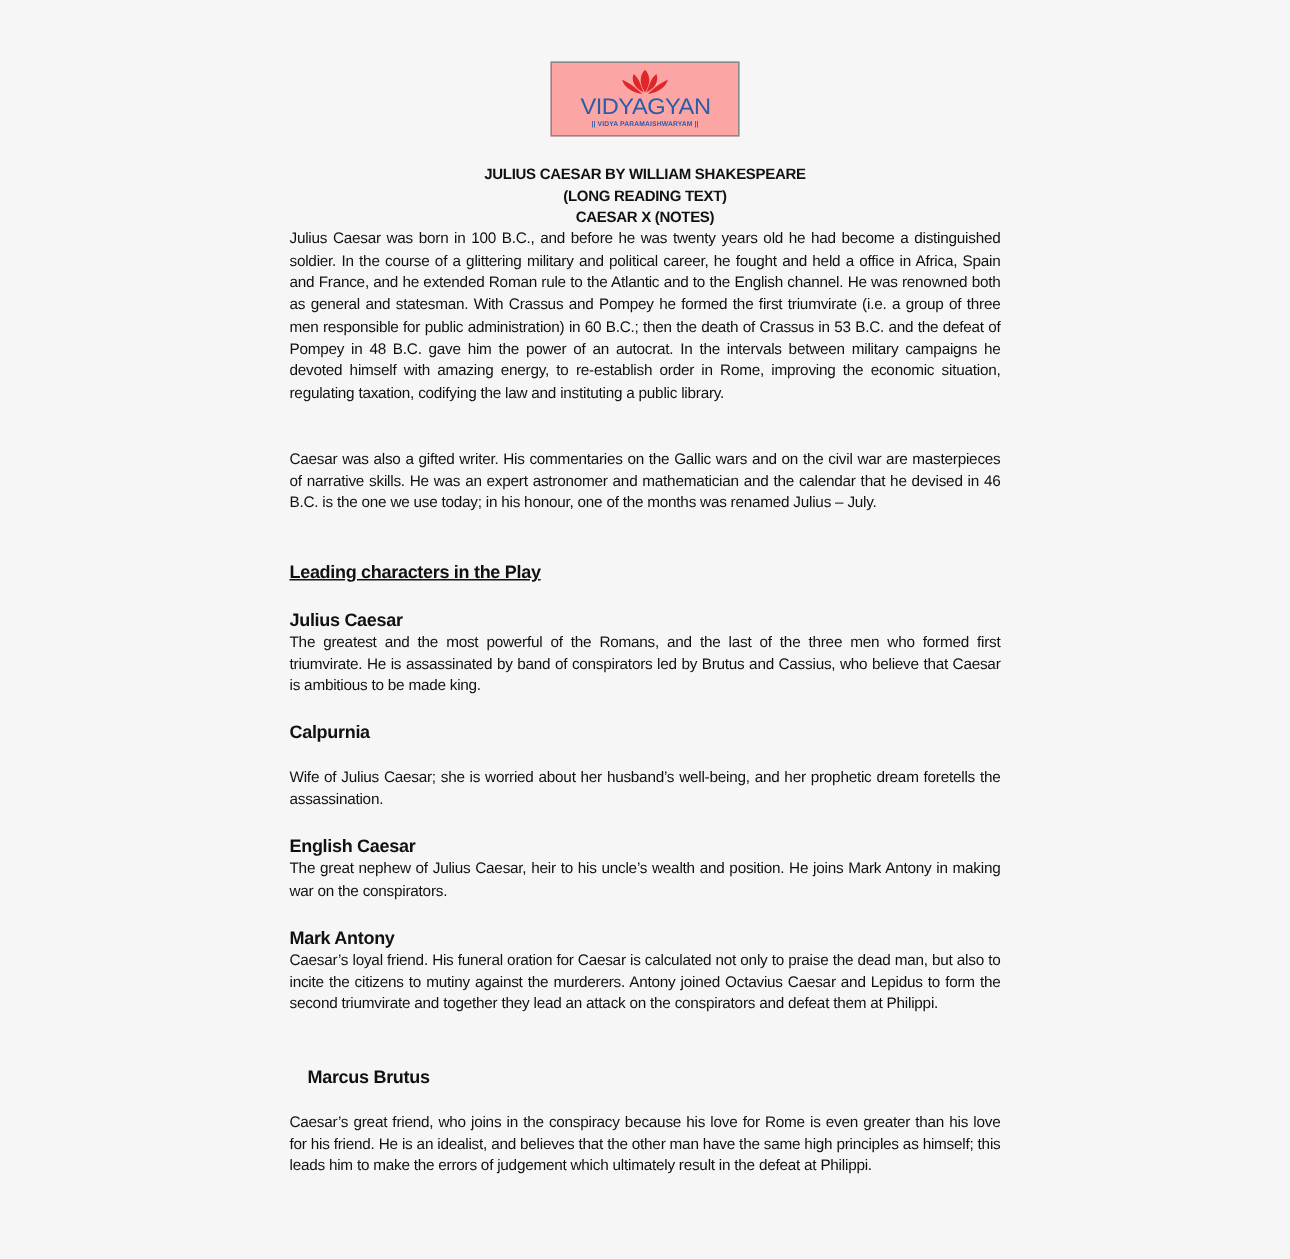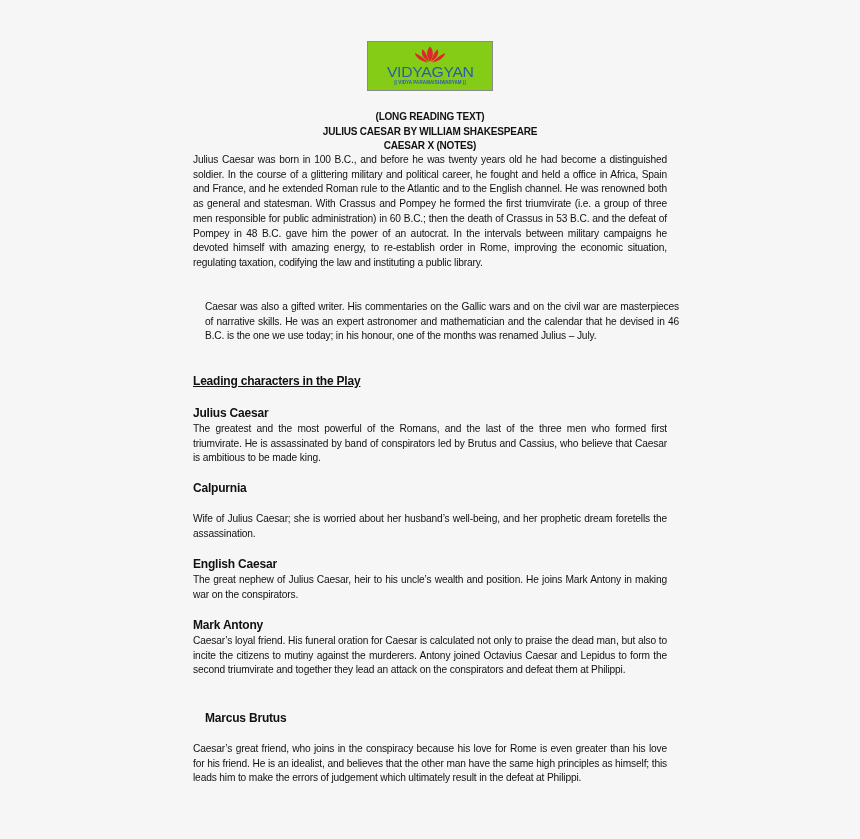--- a/index.html
+++ b/index.html
@@ -14,21 +14,21 @@
       overflow: hidden;
       font-family: "Liberation Sans", sans-serif;
       color: #111;
     }
     .logo-box {
       position: absolute;
       left: 367px;
       top: 41px;
       width: 126px;
       height: 50px;
-      background: #84cc16;
+      background: #fca5a5;
       border: 1px solid #8a8a8a;
       box-sizing: border-box;
       display: flex;
       flex-direction: column;
       align-items: center;
       justify-content: flex-start;
     }
     .logo-lotus {
       margin-top: 3px;
       width: 38px;
@@ -101,27 +101,27 @@
     <path d="M12 4 C10 9 13 14 19 17 C17 12 16 7 12 4 Z" fill="#e0262b"></path>
     <path d="M28 4 C30 9 27 14 21 17 C23 12 24 7 28 4 Z" fill="#e0262b"></path>
     <path d="M4 8 C5 13 11 17 18 18 C14 14 9 10 4 8 Z" fill="#e0262b"></path>
     <path d="M36 8 C35 13 29 17 22 18 C26 14 31 10 36 8 Z" fill="#e0262b"></path>
   </svg>
   <div class="logo-word">VIDYAGYAN</div>
   <div class="logo-tag">|| VIDYA PARAMAISHWARYAM ||</div>
 </div>
 
 <div class="title-block">
+  <div>JULIUS CAESAR BY WILLIAM SHAKESPEARE</div>
   <div>(LONG READING TEXT)</div>
-  <div>JULIUS CAESAR BY WILLIAM SHAKESPEARE</div>
   <div>CAESAR X (NOTES)</div>
 </div>
 
 <p class="para" style="top:153px;">Julius Caesar was born in 100 B.C., and before he was twenty years old he had become a distinguished soldier. In the course of a glittering military and political career, he fought and held a office in Africa, Spain and France, and he extended Roman rule to the Atlantic and to the English channel. He was renowned both as general and statesman. With Crassus and Pompey he formed the first triumvirate (i.e. a group of three men responsible for public administration) in 60 B.C.; then the death of Crassus in 53 B.C. and the defeat of Pompey in 48 B.C. gave him the power of an autocrat. In the intervals between military campaigns he devoted himself with amazing energy, to re-establish order in Rome, improving the economic situation, regulating taxation, codifying the law and instituting a public library.</p>
-<p class="para" style="top:300px;margin-left:12px;">Caesar was also a gifted writer. His commentaries on the Gallic wars and on the civil war are masterpieces of narrative skills. He was an expert astronomer and mathematician and the calendar that he devised in 46 B.C. is the one we use today; in his honour, one of the months was renamed Julius – July.</p>
+<p class="para" style="top:300px;">Caesar was also a gifted writer. His commentaries on the Gallic wars and on the civil war are masterpieces of narrative skills. He was an expert astronomer and mathematician and the calendar that he devised in 46 B.C. is the one we use today; in his honour, one of the months was renamed Julius – July.</p>
 
 <h2 class="section-heading" style="top:374px;">Leading characters in the Play</h2>
 
 <h3 class="char-name" style="top:406px;">Julius Caesar</h3>
 <p class="para" style="top:422px;">The greatest and the most powerful of the Romans, and the last of the three men who formed first triumvirate. He is assassinated by band of conspirators led by Brutus and Cassius, who believe that Caesar is ambitious to be made king.</p>
 
 <h3 class="char-name" style="top:481px;">Calpurnia</h3>
 <p class="para" style="top:512px;">Wife of Julius Caesar; she is worried about her husband’s well-being, and her prophetic dream foretells the assassination.</p>
 
 <h3 class="char-name" style="top:557px;">English Caesar</h3>

